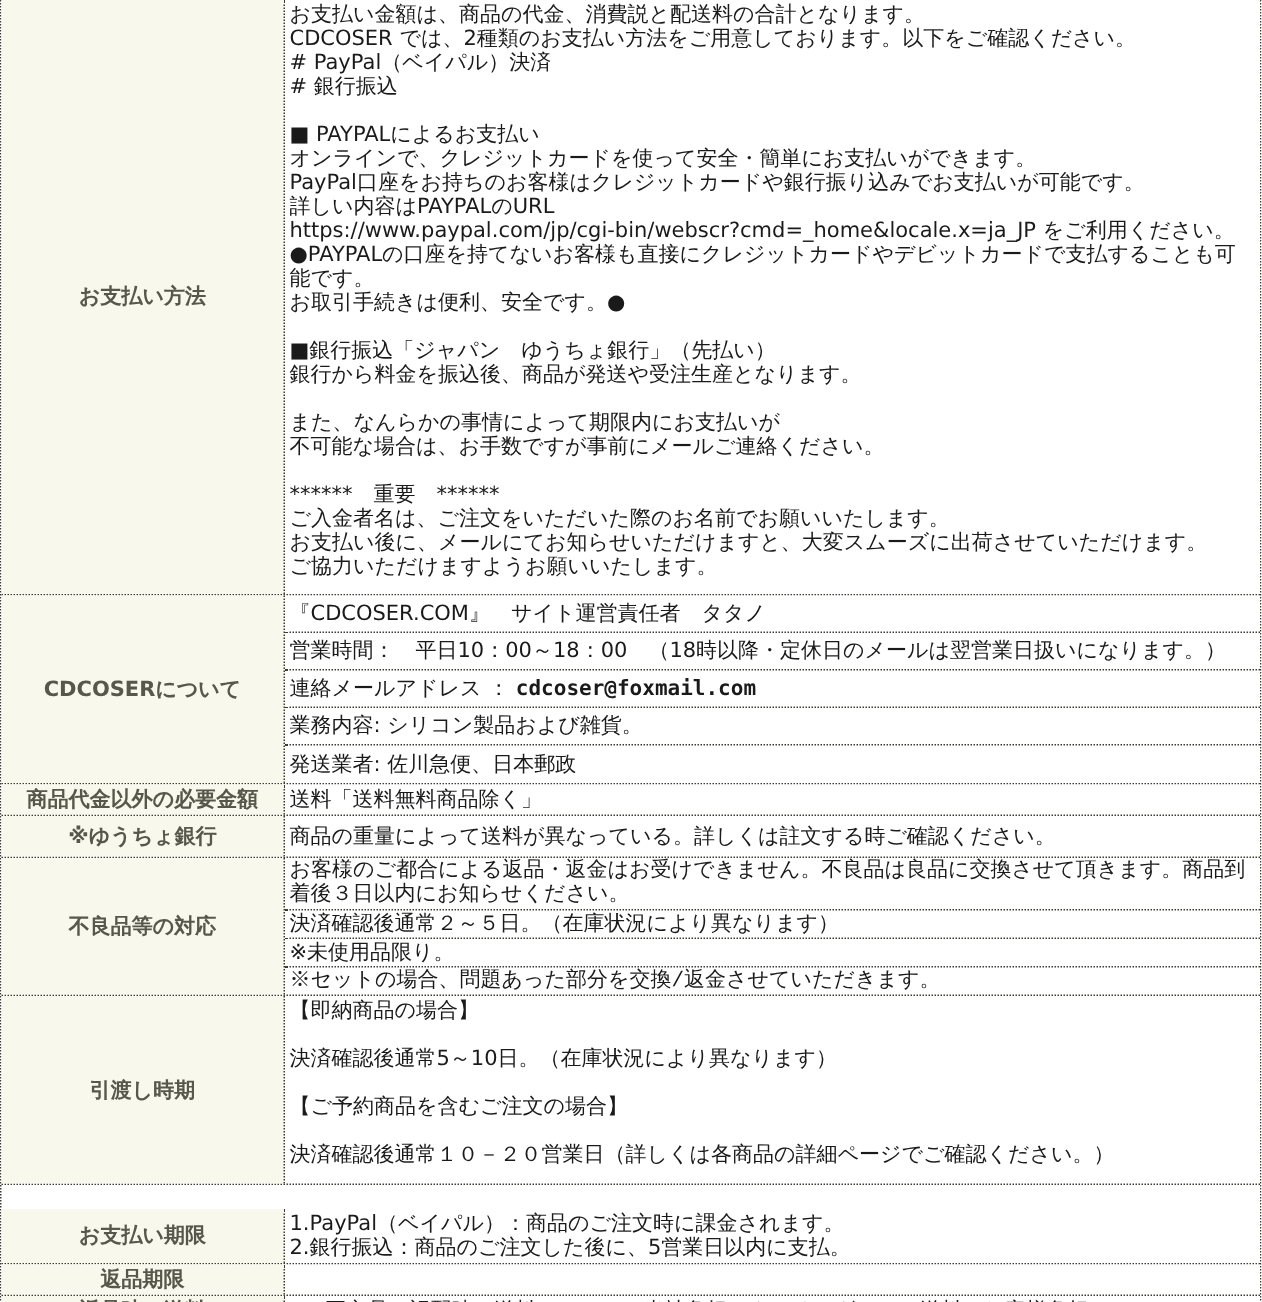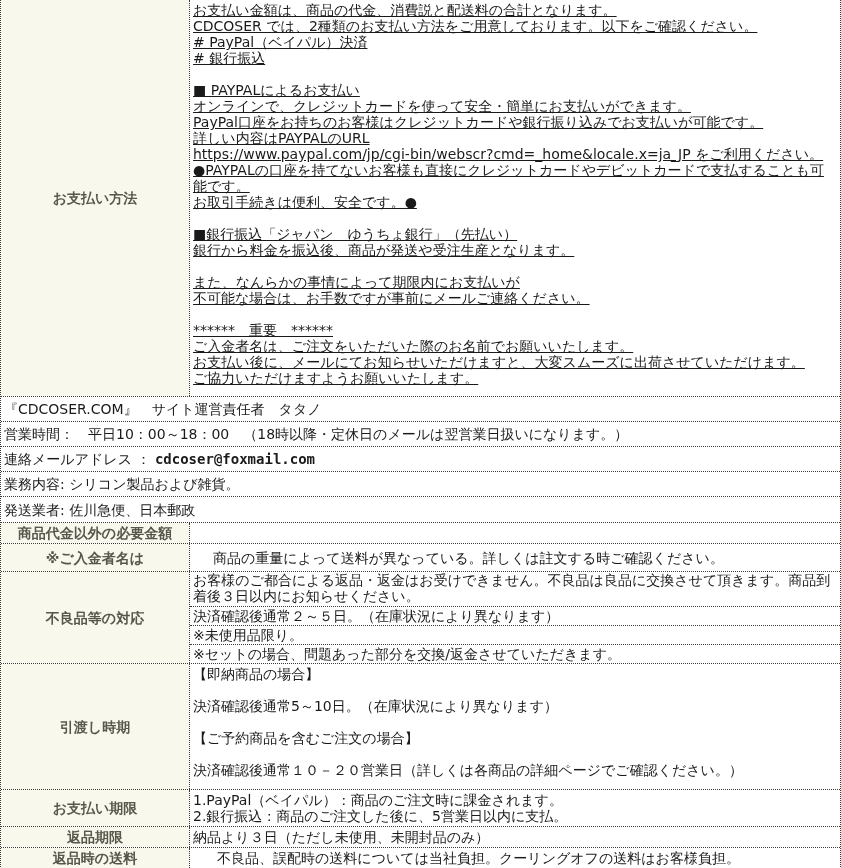--- a/index.html
+++ b/index.html
@@ -58,32 +58,32 @@
     padding:1px 4px 1px 3px;
     border-bottom:1px dotted var(--border-color);
     white-space:pre-wrap;
     word-break:break-all;
     display:flex;
     align-items:center;
     flex-wrap:wrap;
   }
   .subcol .subrow:last-child{border-bottom:none;}
   .row-payment{min-height:397px;}
-  .row-payment .ccell{padding-top:2px;text-decoration:underline;}
+  .row-payment .ccell{padding-top:2px;}
   .shop-sub{min-height:25px;}
   .row-extra-cost{min-height:21px;}
   .row-shipping-note{min-height:28px;}
-  .row-shipping-note .ccell{display:flex;align-items:center;margin-left:20px;}
+  .row-shipping-note .ccell{display:flex;align-items:center;}
   .fault-sub{align-items:flex-start;}
   .fs0{min-height:34px;font-family:Liberation Serif, serif;}
   .fs1{min-height:15px;}
   .fs2{min-height:14px;}
-  .fs3{min-height:15px;}
+  .fs3{min-height:15px;font-family:Liberation Mono, monospace;}
   .row-delivery{min-height:126px;}
-  .row-deadline{min-height:37px;}
+  .row-deadline{min-height:37px;margin-top:16px;}
   .row-return-period{min-height:19px;}
   .row-return-shipping{min-height:16px;gap:24px;}
   .email{
     font-family:"DejaVu Sans Mono","Liberation Mono",monospace;
     font-weight:bold;
     text-align:right;
   }
 </style>
 </head>
 <body>
@@ -113,38 +113,42 @@
 また、なんらかの事情によって期限内にお支払いが
 不可能な場合は、お手数ですが事前にメールご連絡ください。
 
 ******　重要　******
 ご入金者名は、ご注文をいただいた際のお名前でお願いいたします。
 お支払い後に、メールにてお知らせいただけますと、大変スムーズに出荷させていただけます。
 ご協力いただけますようお願いいたします。</div>
   </div>
 
   <div class="row">
+    <div class="hcell">
+      <span>CDCOSERについて</span>
+    </div>
     <div class="subcol">
       <div class="subrow shop-sub">『CDCOSER.COM』　サイト運営責任者　タタノ</div>
       <div class="subrow shop-sub">営業時間：　平日10：00～18：00　（18時以降・定休日のメールは翌営業日扱いになります。）</div>
       <div class="subrow shop-sub"><span>連絡メールアドレス ： </span><span class="email">cdcoser@foxmail.com</span></div>
       <div class="subrow shop-sub">業務内容: シリコン製品および雑貨。</div>
       <div class="subrow shop-sub">発送業者: 佐川急便、日本郵政</div>
     </div>
   </div>
 
   <div class="row row-extra-cost">
     <div class="hcell">
       <span>商品代金以外の必要金額</span>
     </div>
+    <div class="ccell">送料「送料無料商品除く」</div>
   </div>
 
   <div class="row row-shipping-note">
     <div class="hcell">
-      <span>※ご入金者名は</span>
+      <span>※ゆうちょ銀行</span>
     </div>
     <div class="ccell">商品の重量によって送料が異なっている。詳しくは註文する時ご確認ください。</div>
   </div>
 
   <div class="row">
     <div class="hcell">
       <span>不良品等の対応</span>
     </div>
     <div class="subcol">
       <div class="subrow fault-sub fs0">お客様のご都合による返品・返金はお受けできません。不良品は良品に交換させて頂きます。商品到着後３日以内にお知らせください。</div>
@@ -172,21 +176,20 @@
       <span>お支払い期限</span>
     </div>
     <div class="ccell">1.PayPal（ベイパル）：商品のご注文時に課金されます。
 2.銀行振込：商品のご注文した後に、5営業日以内に支払。</div>
   </div>
 
   <div class="row row-return-period">
     <div class="hcell">
       <span>返品期限</span>
     </div>
-    <div class="ccell">納品より３日（ただし未使用、未開封品のみ）</div>
   </div>
 
   <div class="row row-return-shipping">
     <div class="hcell">
       <span>返品時の送料</span>
     </div>
     <div class="ccell">不良品、誤配時の送料については当社負担。クーリングオフの送料はお客様負担。</div>
   </div>
 
 </div>

